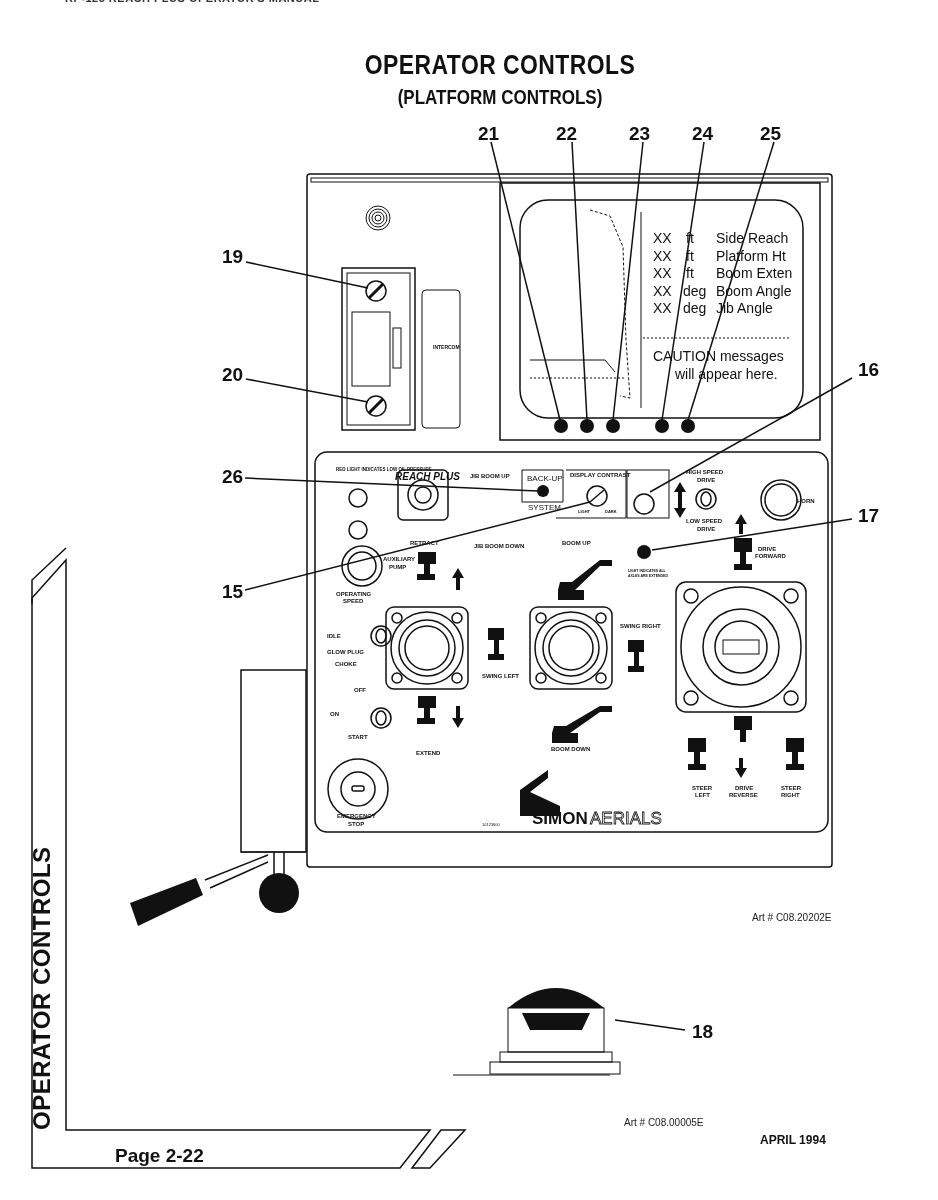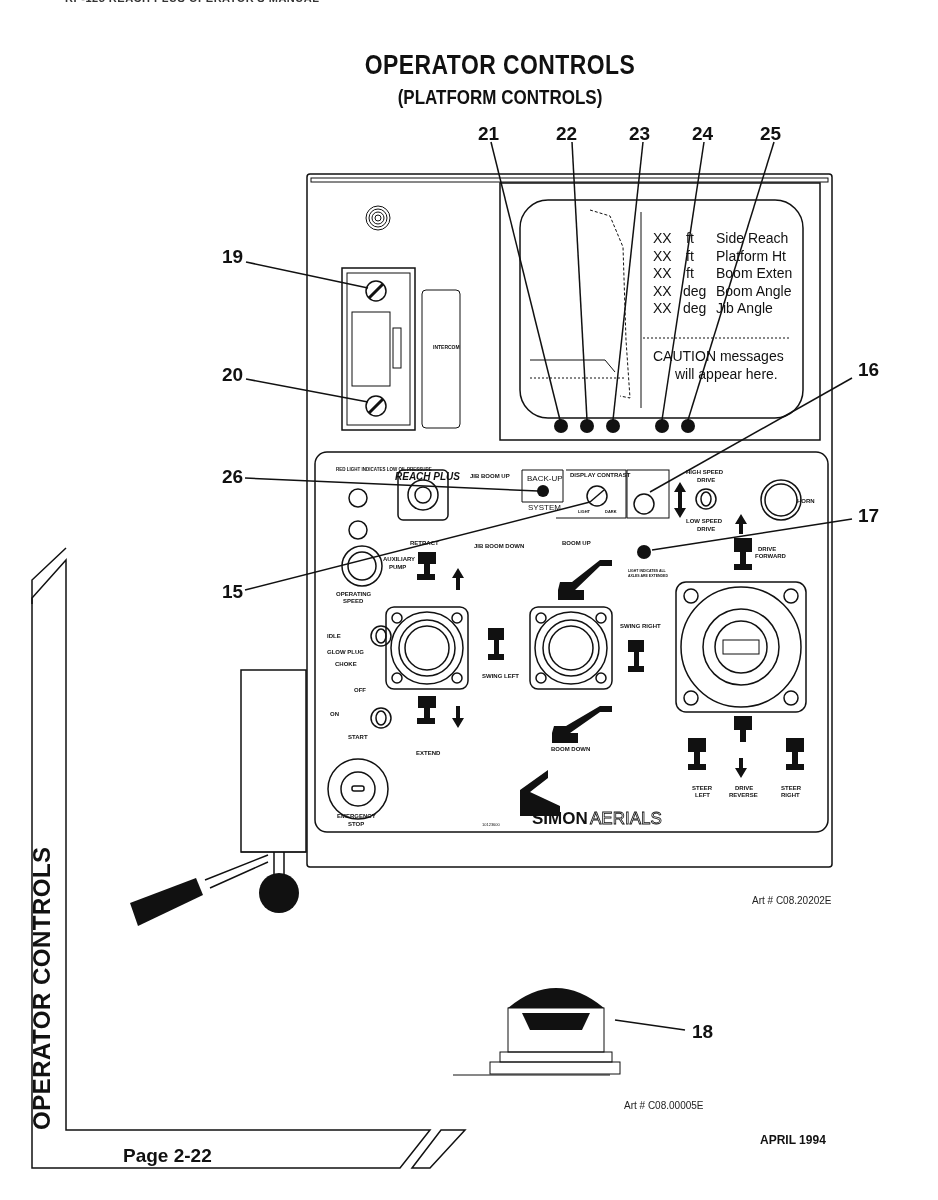--- a/index.html
+++ b/index.html
@@ -3,23 +3,23 @@
 <meta charset="utf-8">
 <style>
   html,body{margin:0;padding:0;background:#fff;}
   body{width:938px;height:1200px;position:relative;overflow:hidden;font-family:"Liberation Sans",sans-serif;color:#111;}
   .abs{position:absolute;}
   .running-head{left:65px;top:-8px;font-size:11px;font-weight:bold;color:#333;letter-spacing:.5px;}
   .title{left:0;width:1000px;text-align:center;top:50px;font-size:27px;font-weight:bold;letter-spacing:.5px;transform:scaleX(.85);transform-origin:center;}
   .subtitle{left:0;width:1000px;text-align:center;top:86px;font-size:20px;font-weight:bold;transform:scaleX(.85);}
   svg text{font-family:"Liberation Sans",sans-serif;}
   .side-label{left:28px;top:1130px;transform:rotate(-90deg);transform-origin:left top;font-size:24px;font-weight:bold;white-space:nowrap;letter-spacing:.5px;}
-  .page-num{left:123px;top:1145px;font-size:19px;font-weight:bold;}
+  .page-num{left:115px;top:1145px;font-size:19px;font-weight:bold;}
   .date{left:760px;top:1133px;font-size:12px;font-weight:bold;}
-  .art{font-size:10px;color:#222;}
+  .art{font-size:10px;color:#222;margin-top:17px;}
   .disp{font-family:"Liberation Serif",serif;font-size:14px;color:#111;}
 </style>
 </head>
 <body>
 
 <div class="abs running-head">RP-125 REACH PLUS OPERATOR'S MANUAL</div>
 <div class="abs title">OPERATOR CONTROLS</div>
 <div class="abs subtitle">(PLATFORM CONTROLS)</div>
 
 <svg class="abs" style="left:0;top:0" width="938" height="1200" viewBox="0 0 938 1200">

